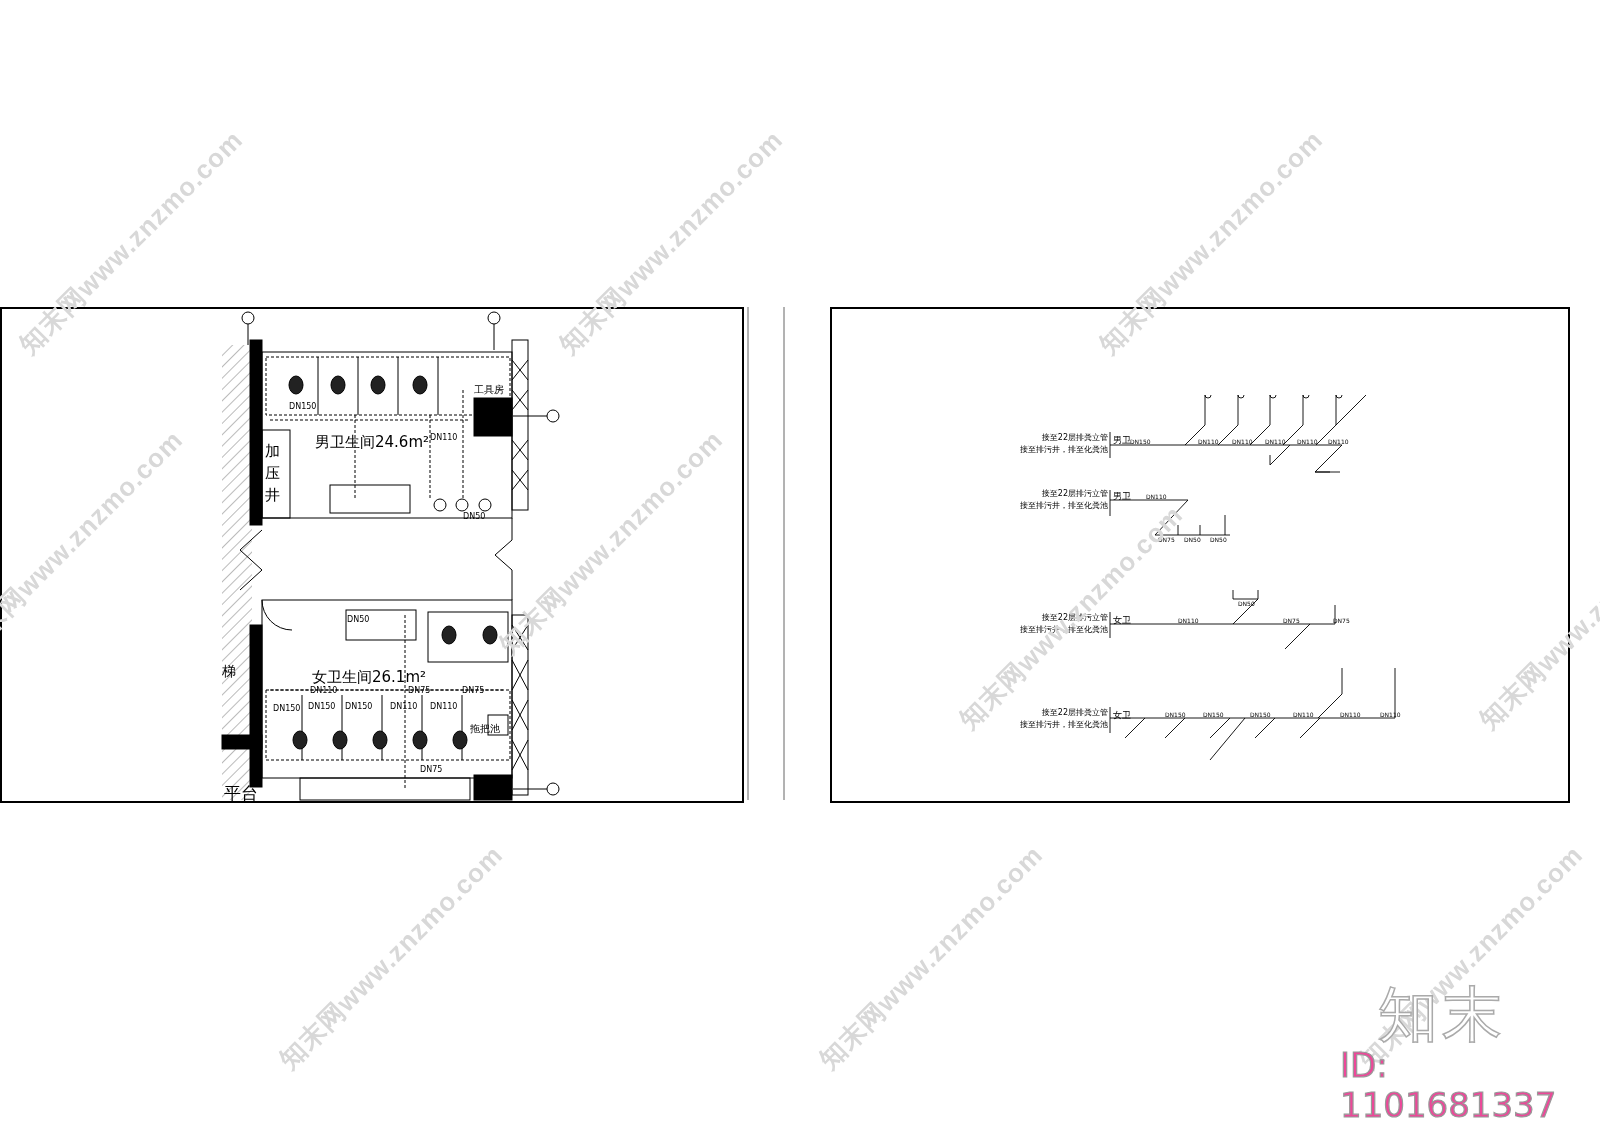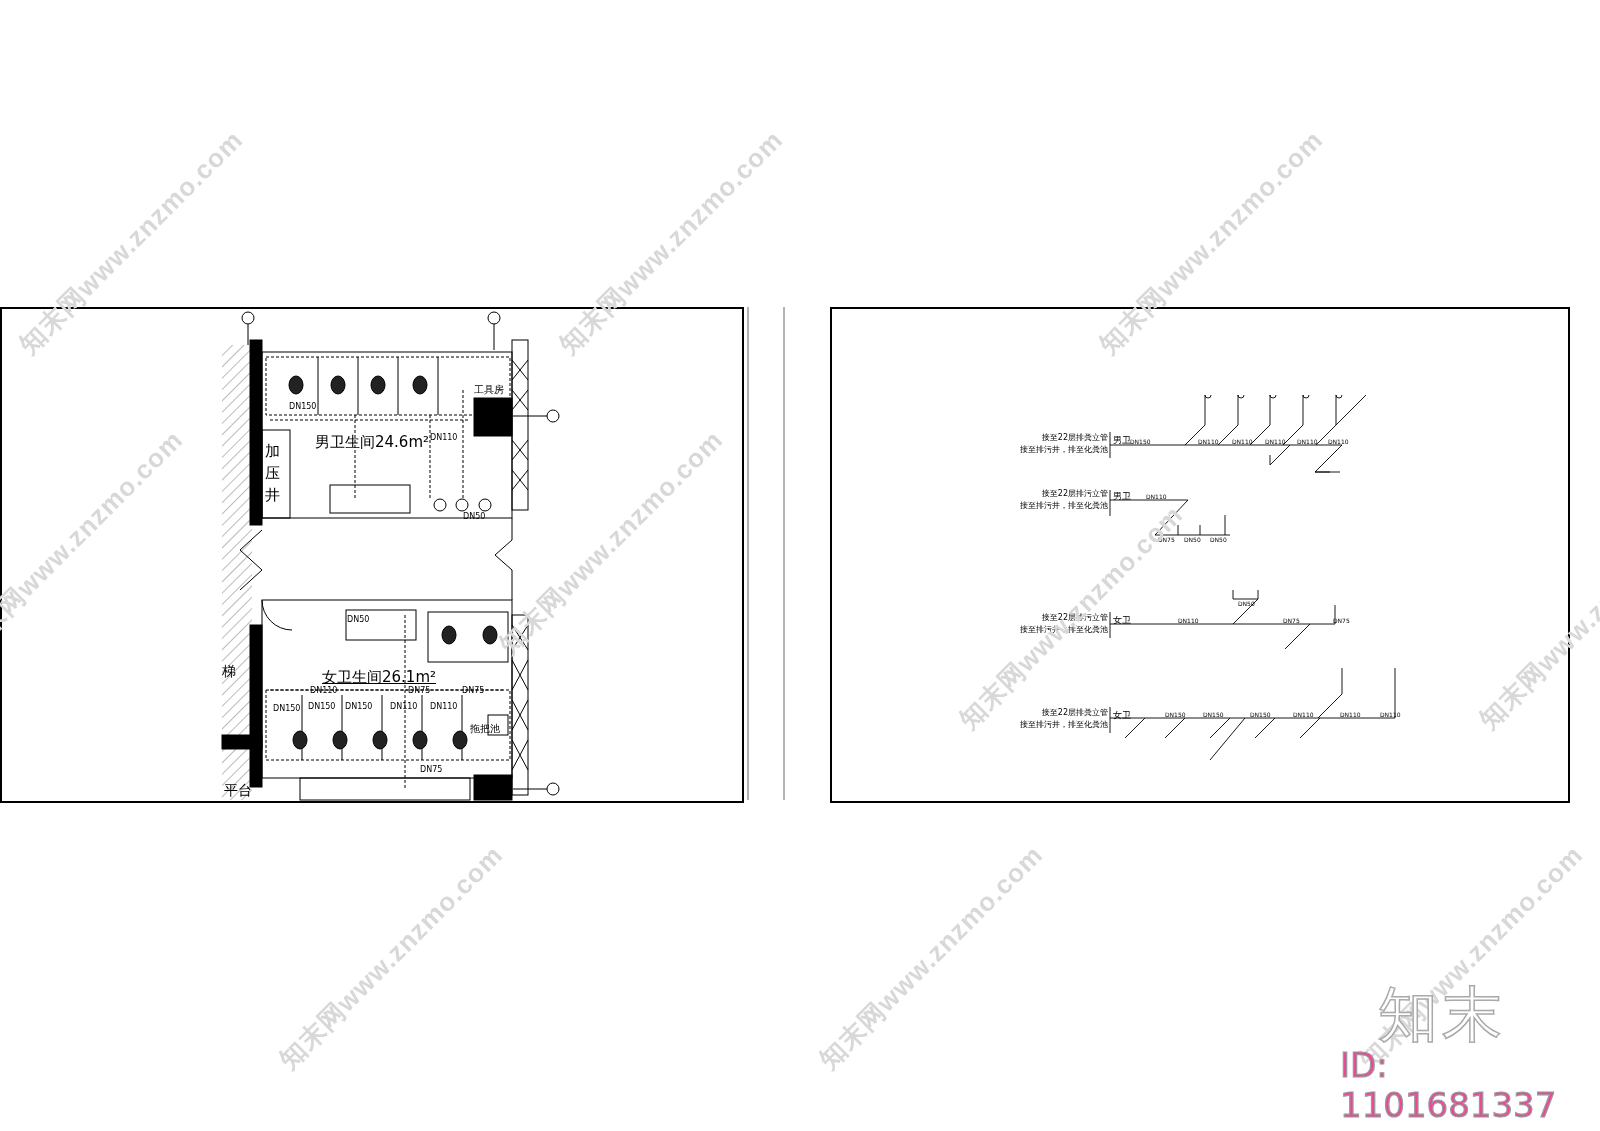--- a/index.html
+++ b/index.html
@@ -134,29 +134,29 @@
 
     <line x1="1110" y1="707" x2="1110" y2="733"></line>
     <line x1="1110" y1="718" x2="1395" y2="718"></line>
     <path d="M1145 718 L1125 738 M1185 718 L1165 738 M1230 718 L1210 738 M1275 718 L1255 738 M1320 718 L1300 738"></path>
     <path d="M1318 718 L1342 694 L1342 668 M1395 718 L1395 668"></path>
     <path d="M1245 718 L1210 760"></path>
   </g>
 </svg>
 
 <div class="t" style="position:absolute;left:315px;top:433px;font-size:15px;">男卫生间24.6m²</div>
-<div class="t" style="position:absolute;left:322px;top:668px;font-size:15px;text-decoration:underline;">女卫生间26.1m²</div>
+<div class="t" style="position:absolute;left:312px;top:668px;font-size:15px;">女卫生间26.1m²</div>
 <div class="t" style="position:absolute;left:474px;top:383px;font-size:10px;">工具房</div>
 <div class="t" style="position:absolute;left:265px;top:440px;font-size:15px;line-height:22px;width:20px;">
   <div>加</div>
   <div>压</div>
   <div>井</div>
 </div>
 <div class="t" style="position:absolute;left:222px;top:663px;font-size:14px;">梯</div>
-<div class="t" style="position:absolute;left:224px;top:782px;font-size:14px;">平台</div>
+<div class="t" style="position:absolute;left:224px;top:782px;font-size:17px;">平台</div>
 <div class="t" style="position:absolute;left:470px;top:722px;font-size:10px;text-align:center;">拖把池</div>
 <div class="t" style="position:absolute;left:289px;top:402px;font-size:8px;">DN150</div>
 <div class="t" style="position:absolute;left:430px;top:433px;font-size:8px;">DN110</div>
 <div class="t" style="position:absolute;left:463px;top:512px;font-size:8px;">DN50</div>
 <div class="t" style="position:absolute;left:347px;top:615px;font-size:8px;">DN50</div>
 <div class="t" style="position:absolute;left:310px;top:686px;font-size:8px;">DN110</div>
 <div class="t" style="position:absolute;left:408px;top:686px;font-size:8px;">DN75</div>
 <div class="t" style="position:absolute;left:462px;top:686px;font-size:8px;">DN75</div>
 <div class="t" style="position:absolute;left:273px;top:704px;font-size:8px;">DN150</div>
 <div class="t" style="position:absolute;left:308px;top:702px;font-size:8px;">DN150</div>

